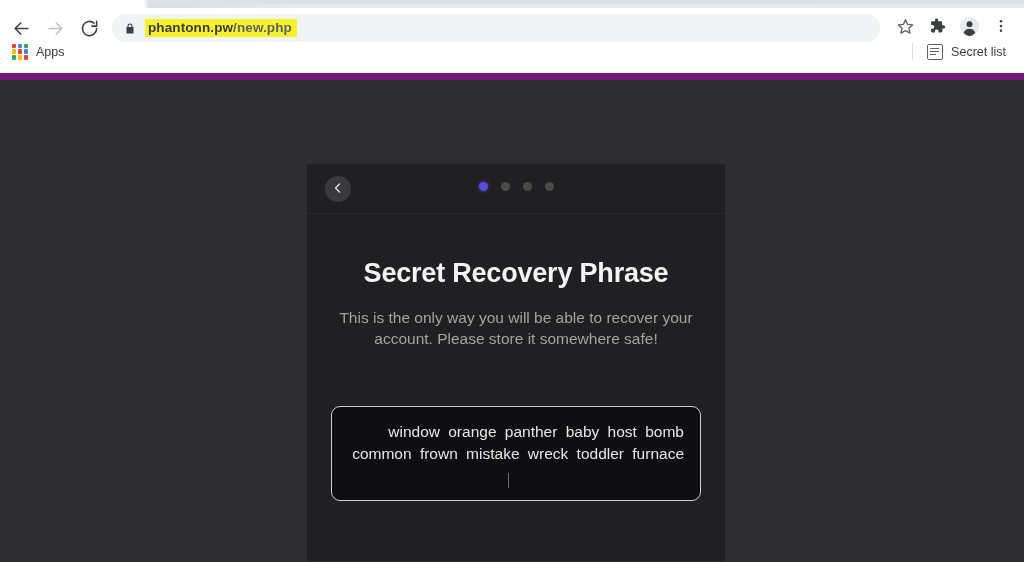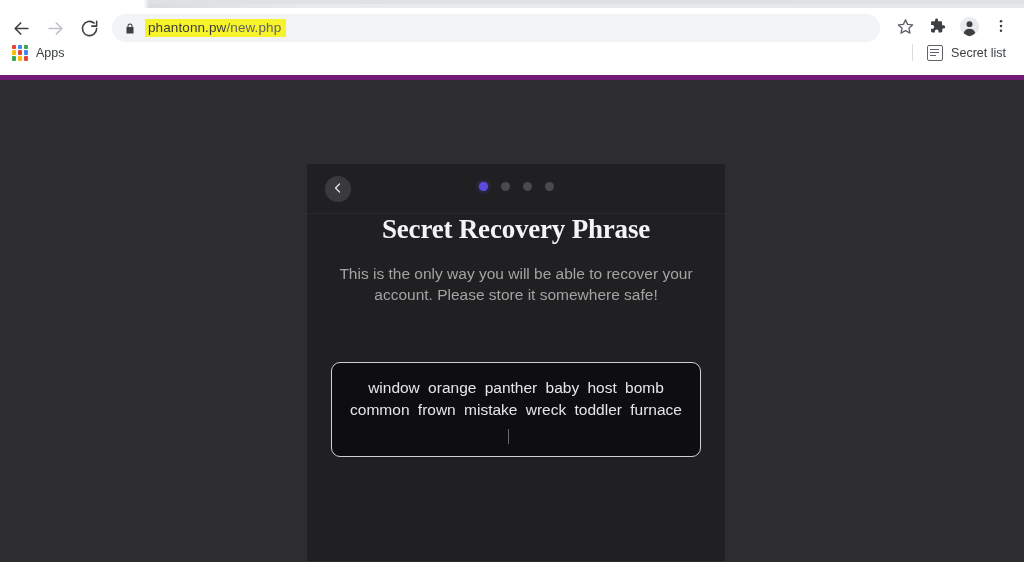--- a/index.html
+++ b/index.html
@@ -25,20 +25,21 @@
     position: absolute;
     left: 150px; top: 0; right: 0; height: 4px;
     background: #dfe1e5;
   }
   .toolbar {
     height: 40px;
     background: #ffffff;
     display: flex;
     align-items: center;
     padding: 0 8px 0 4px;
+    font-weight: bold;
   }
   .nav-btn {
     width: 34px; height: 34px;
     display: flex; align-items: center; justify-content: center;
     border-radius: 50%;
     flex: 0 0 auto;
   }
   .nav-btn svg { display: block; }
   .omnibox {
     flex: 1 1 auto;
@@ -68,21 +69,21 @@
     display: flex; align-items: center; justify-content: center;
     flex: 0 0 auto;
     margin-left: 2px;
   }
   .bookmarks {
     height: 32px;
     background: #ffffff;
     display: flex;
     align-items: center;
     padding: 0 10px 18px 8px;
-    border-bottom: 5px solid #701a75;
+    border-bottom: 7px solid #701a75;
   }
   .bm-item {
     display: flex; align-items: center;
     padding: 3px 8px 3px 4px;
     border-radius: 4px;
   }
   .bm-label {
     font-size: 12.5px;
     color: #3c4043;
     margin-left: 8px;
@@ -207,26 +208,26 @@
   .dot { width: 9px; height: 9px; border-radius: 50%; background: #4a4a4d; }
   .dot.active { background: #5b4ddb; box-shadow: 0 0 5px rgba(91,77,219,0.65); }
 
   .card-body {
     flex: 1 1 auto;
     padding: 0 24px;
     display: flex;
     flex-direction: column;
   }
   .title {
+    margin-top: 44px;
     font-size: 27px;
     font-weight: bold;
     color: #f4f4f6;
     text-align: center;
     letter-spacing: -0.2px;
-    font-family: Liberation Serif, serif;
   }
   .warning {
     margin-top: 18px;
     font-size: 15.5px;
     line-height: 1.38;
     color: #a3a3a3;
     text-align: center;
     padding: 0 2px;
   }
   .phrase-box {
@@ -236,21 +237,21 @@
     border-radius: 9px;
     padding: 14px 16px 17px 16px;
     min-height: 95px;
     position: relative;
   }
   .phrase-words {
     font-size: 15.5px;
     line-height: 1.42;
     color: #e6e6e9;
     word-spacing: 4px;
-    text-align: center;
+    text-align: right;
   }
   .caret {
     position: absolute;
     left: 176px; top: 66px;
     width: 1px; height: 15px;
     background: #6a6a6e;
   }
 </style>
 </head>
 <body>

